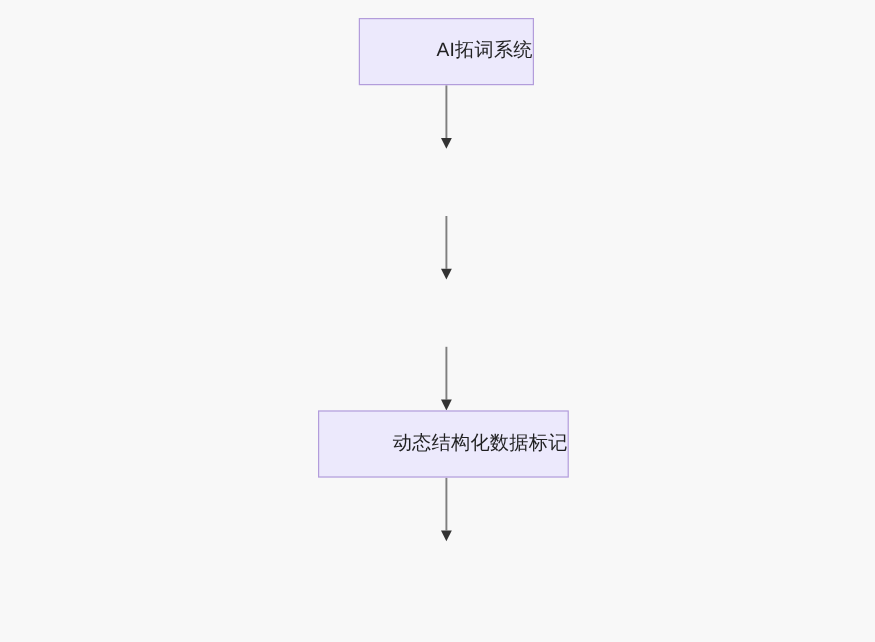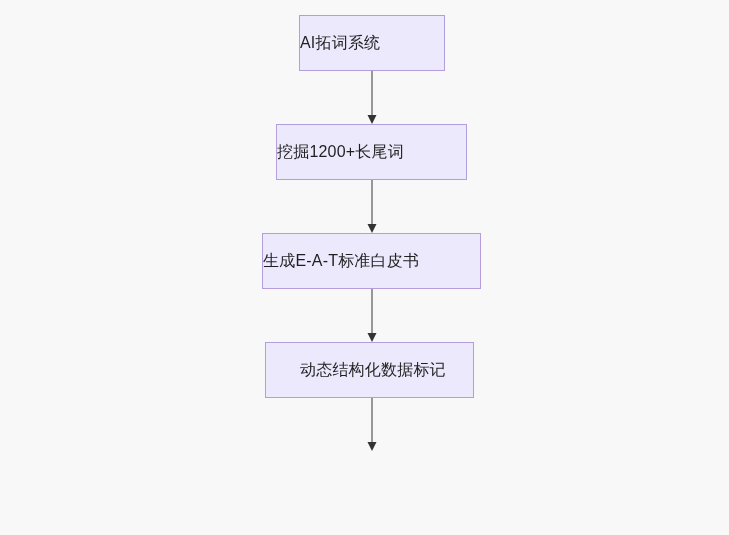--- a/index.html
+++ b/index.html
@@ -18,21 +18,21 @@
     width: 729px;
     height: 535px;
   }
   .node {
     position: absolute;
     box-sizing: border-box;
     background: #ece9fc;
     border: 1px solid #b39ddb;
     display: flex;
     align-items: center;
-    justify-content: flex-start;
+    justify-content: flex-end;
     border-radius: 0;
   }
   .node-label {
     font-size: 16px;
     line-height: 1.2;
     color: #1f1f20;
     letter-spacing: 0.2px;
     white-space: nowrap;
     text-align: center;
   }
@@ -62,26 +62,20 @@
       <line x1="372" y1="289" x2="372" y2="333" class="edge-line"></line>
       <polygon points="367.5,333 376.5,333 372,342" class="edge-head"></polygon>
       <line x1="372" y1="398" x2="372" y2="442" class="edge-line"></line>
       <polygon points="367.5,442 376.5,442 372,451" class="edge-head"></polygon>
     </svg>
 
   <div class="node" id="node-n1" style="left: 299px; top: 15px; width: 146px; height: 56px;">
     <span class="node-label">AI拓词系统</span>
   </div>
 
-  <div class="node" id="node-n2" style="left: 276px; top: 124px; width: 191px; height: 56px;">
-    <span class="node-label">挖掘1200+长尾词</span>
-  </div>
 
-  <div class="node" id="node-n3" style="left: 262px; top: 233px; width: 219px; height: 56px;">
-    <span class="node-label">生成E-A-T标准白皮书</span>
-  </div>
 
   <div class="node" id="node-n4" style="left: 265px; top: 342px; width: 209px; height: 56px; padding-left: 34px;">
     <span class="node-label">动态结构化数据标记</span>
   </div>
 
 
 </div>
 
 </body></html>

